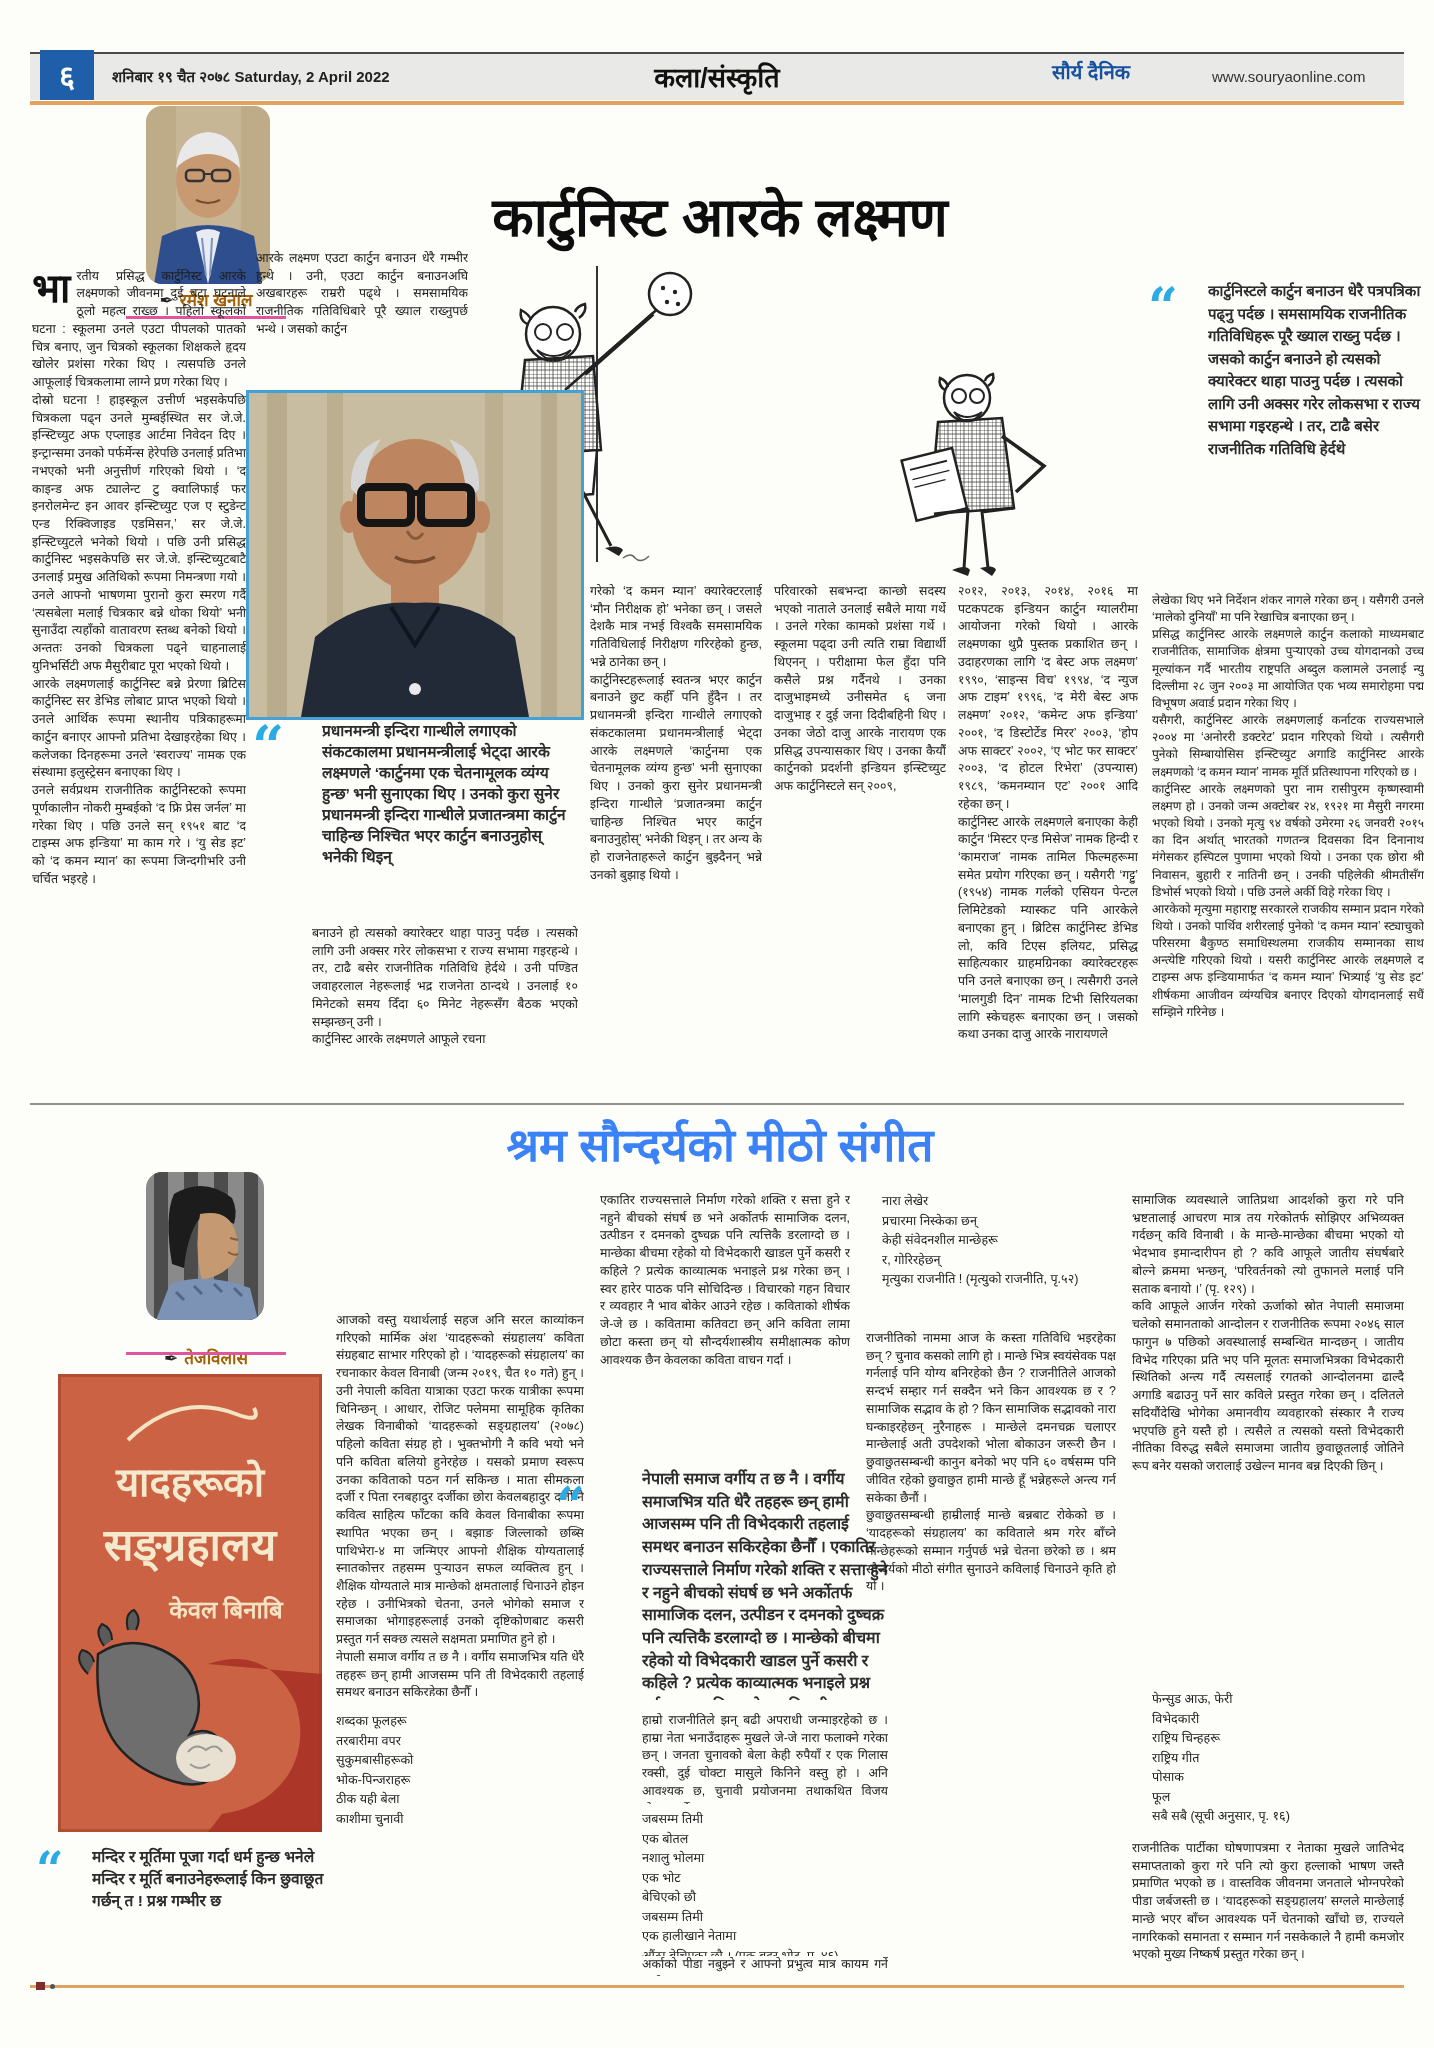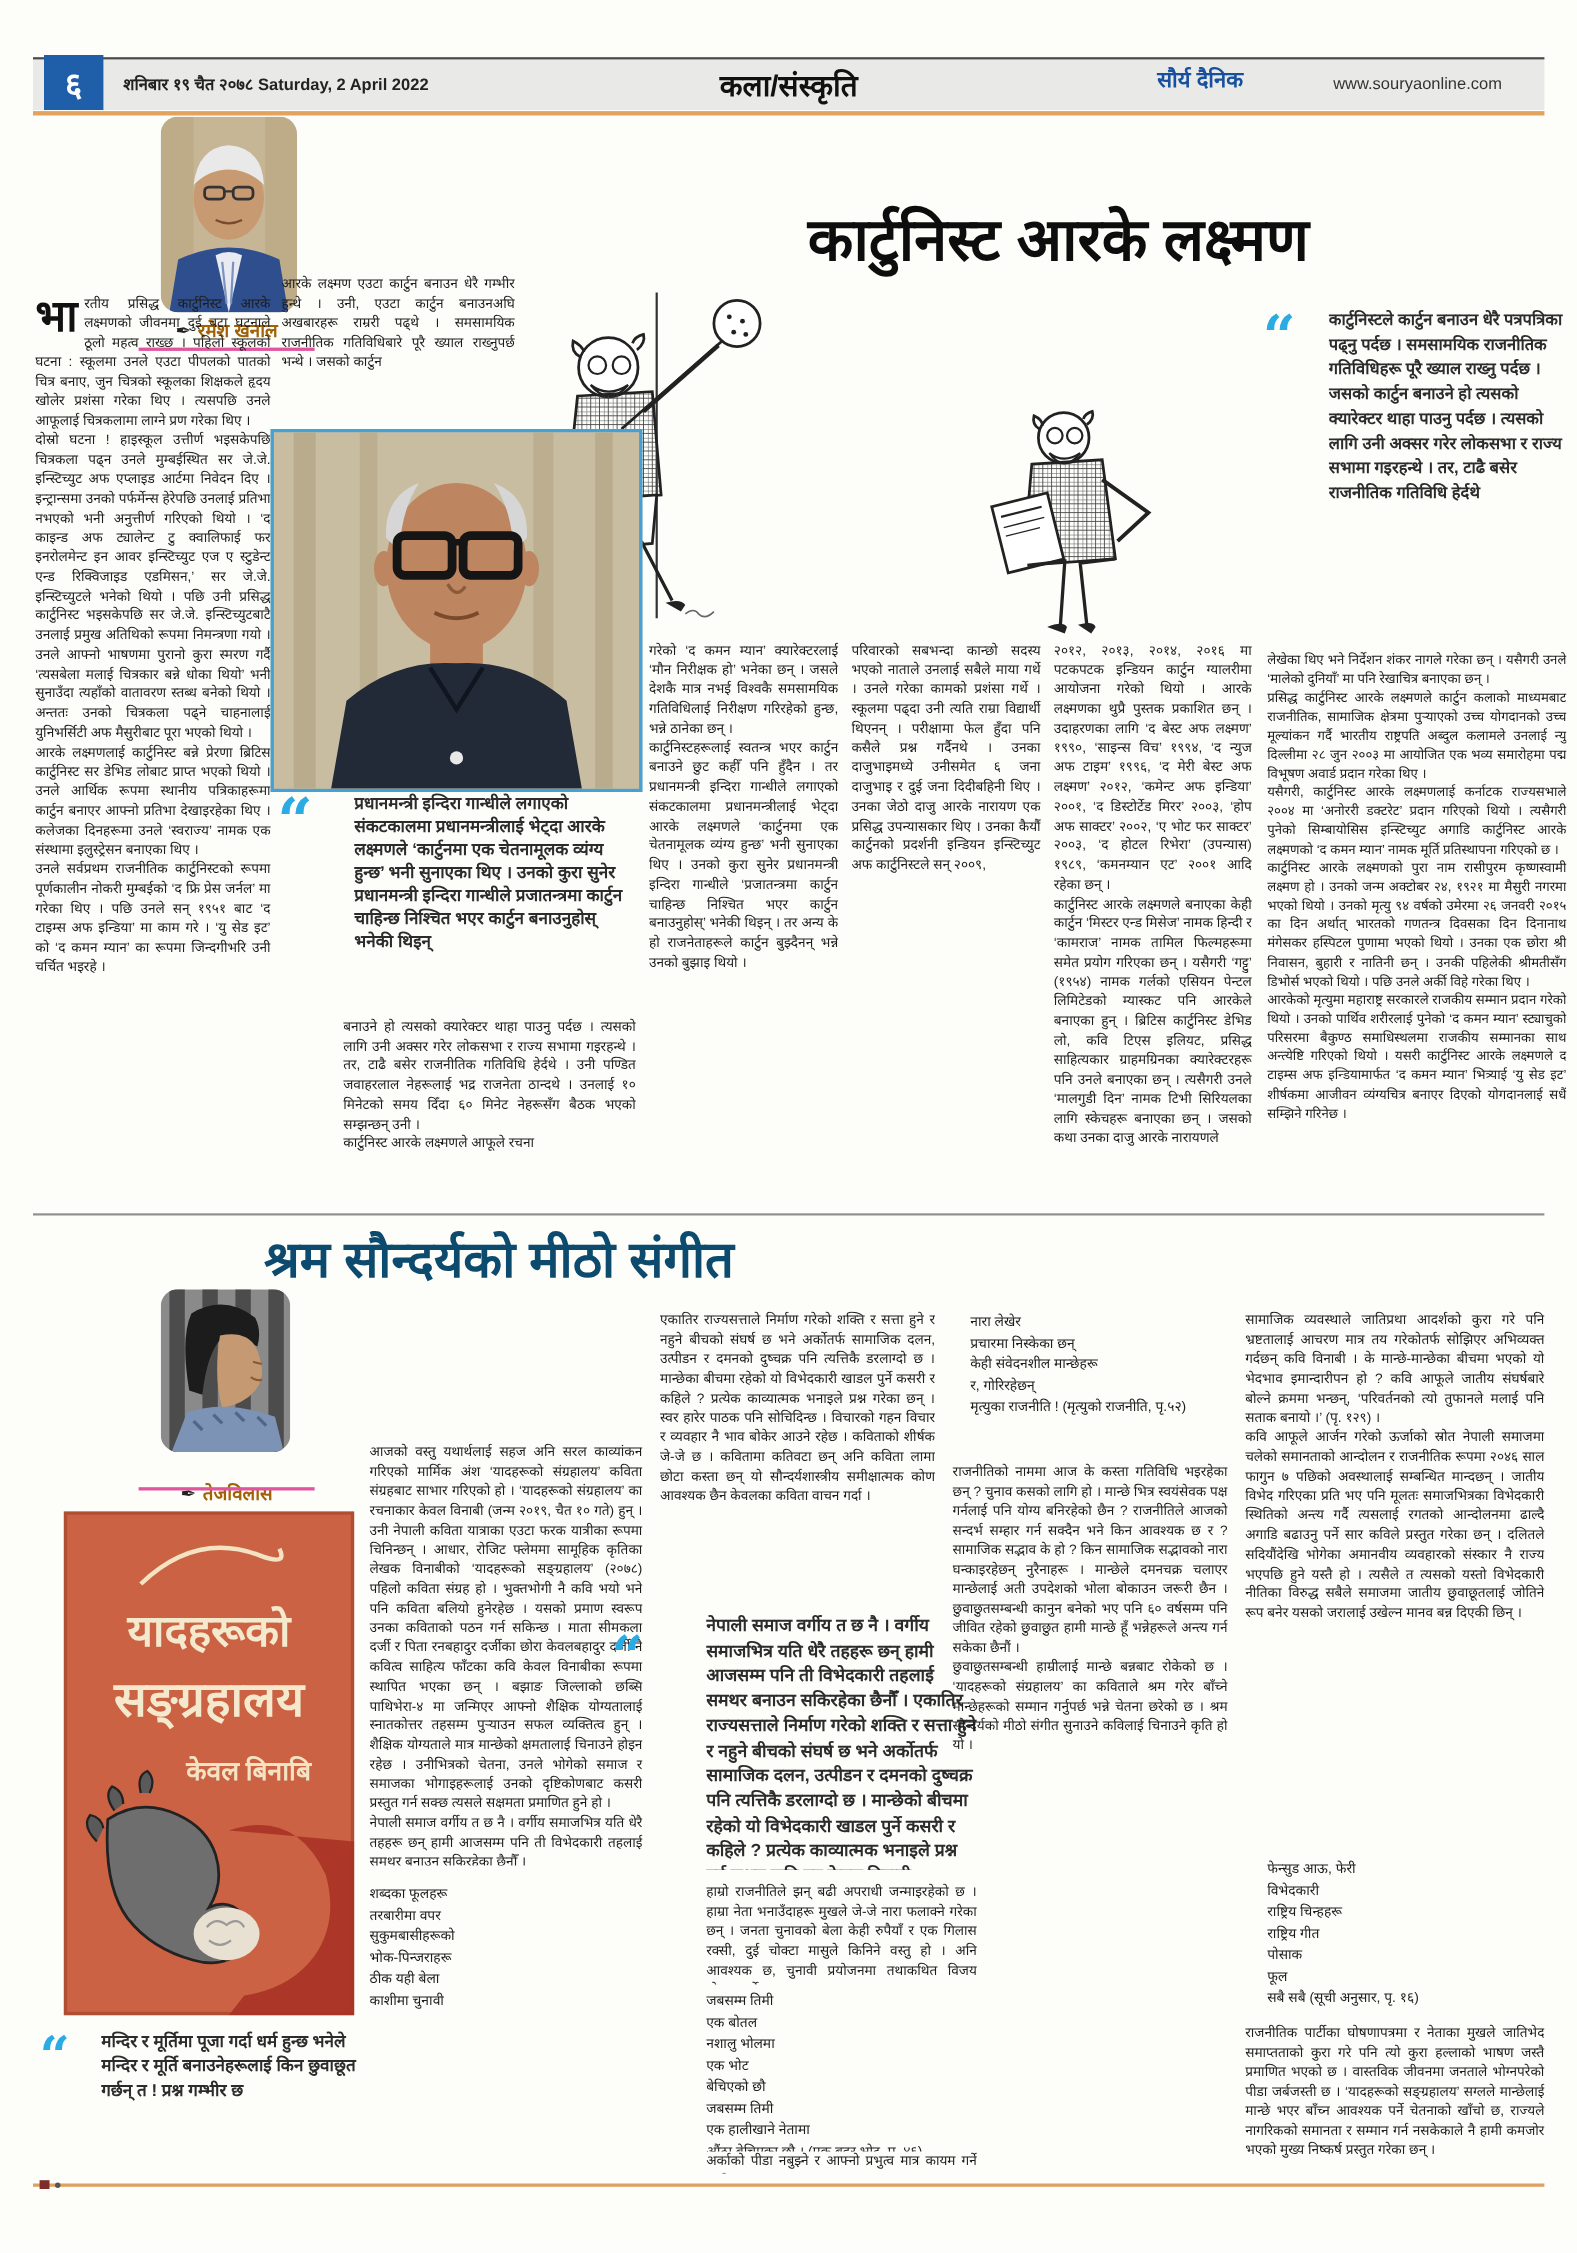--- a/index.html
+++ b/index.html
@@ -10,22 +10,22 @@
   .hdr-bar{left:30px;top:52px;width:1374px;height:46px;background:#e9e9e7;border-top:2px solid #4a4a4a;}
   .pageno{left:40px;top:50px;width:54px;height:50px;background:#1f5ea8;color:#fff;
           font-size:30px;font-weight:bold;display:flex;align-items:center;justify-content:center;}
   .hdr-date{left:112px;top:66px;font-size:15px;font-weight:bold;color:#222;}
   .hdr-section{left:0;top:58px;width:1434px;text-align:center;font-size:27px;font-weight:bold;color:#111;}
   .masthead{left:1052px;top:58px;font-size:20px;font-weight:bold;color:#17509e;}
   .website{left:1212px;top:68px;font-size:15px;color:#333;}
   .rule-orange{left:30px;top:101px;width:1374px;height:4px;background:#e2a35f;}
   
   .kicker{left:300px;top:118px;width:840px;text-align:center;font-size:48px;font-weight:bold;color:#0d0d0d;}
-  .headline1{left:250px;top:178px;width:940px;text-align:right;font-size:54px;font-weight:bold;color:#0d0d0d;}
-  .headline2{left:240px;top:1112px;width:960px;font-size:46px;font-weight:bold;color:#0c4a6e;}
+  .headline1{left:250px;top:178px;width:940px;text-align:center;font-size:54px;font-weight:bold;color:#0d0d0d;}
+  .headline2{left:240px;top:1112px;width:960px;text-align:center;font-size:46px;font-weight:bold;color:#3b82f6;}
   
   .byline{font-size:17px;font-weight:bold;color:#a16207;}
   .pen{font-size:17px;color:#222;margin-right:6px;}
   .byline-rule{height:3px;background:#e0559e;}
   
   .btxt{font-size:12.4px;line-height:1.43;text-align:justify;white-space:pre-line;
         overflow:hidden;color:#1d1d1d;}
   .epi{font-size:12.6px;line-height:1.55;white-space:pre-line;overflow:hidden;color:#1d1d1d;}
   .dropcap{float:left;font-size:40px;line-height:0.9;font-weight:bold;padding:2px 6px 0 0;color:#111;}
   

